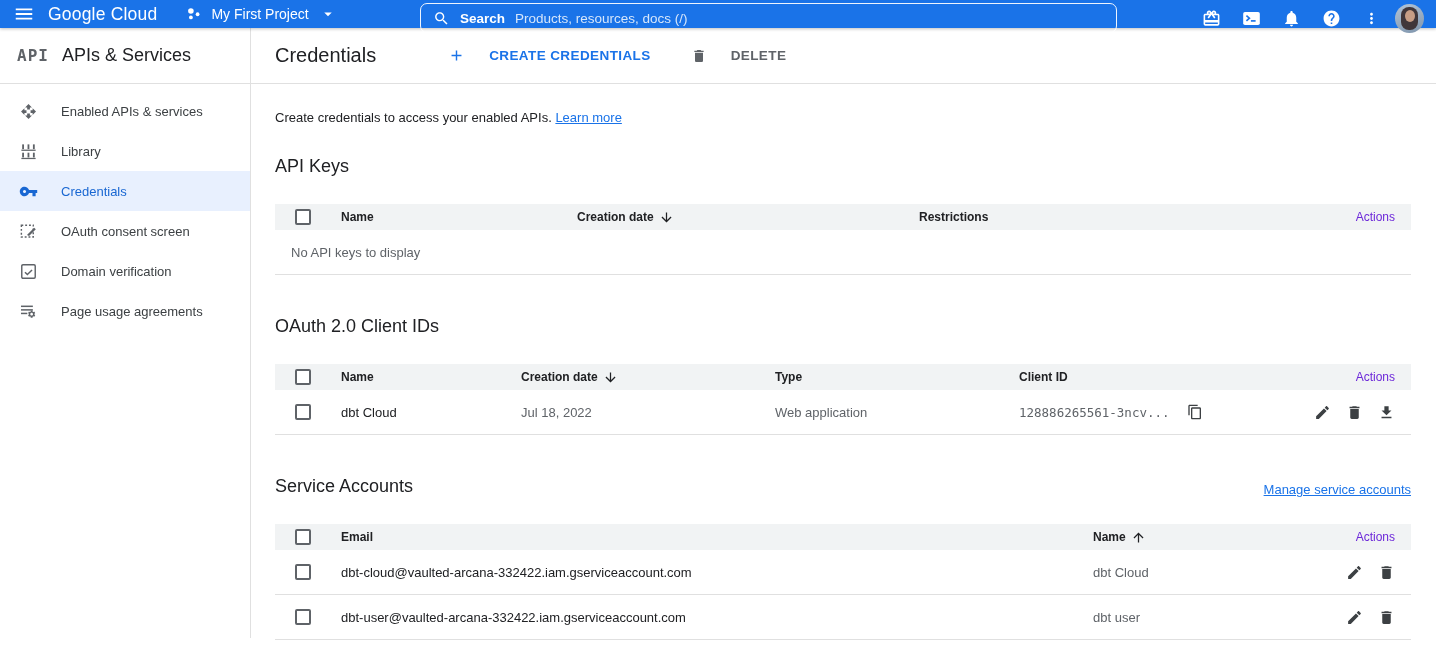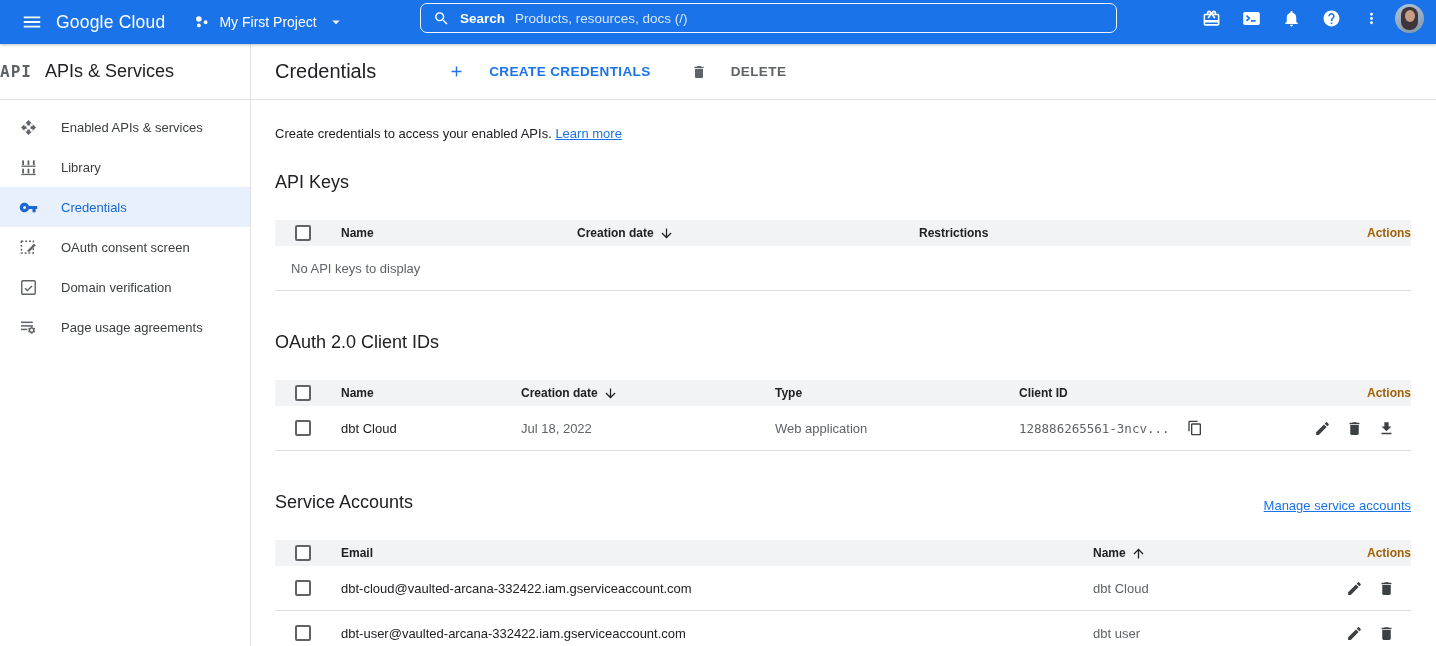--- a/index.html
+++ b/index.html
@@ -5,24 +5,23 @@
   * { box-sizing: border-box; margin: 0; padding: 0; }
   html,body { width:1436px; height:646px; overflow:hidden; }
   body {
     font-family: "Liberation Sans", sans-serif;
     color:#202124; background:#fff; font-size:13px;
   }
   svg { display:block; }
 
   
   .topbar {
-    position:relative; height:44px; background:#1a73e8; color:#fff;
+    position:relative; height:28px; background:#1a73e8; color:#fff;
     display:flex; align-items:center;
     box-shadow:0 1px 3px rgba(0,0,0,.25);
-    padding-left:8px;
   }
   .hamburger { width:48px; height:36px; display:flex; align-items:center; justify-content:center; cursor:pointer; }
   .logo { font-size:17.5px; letter-spacing:.2px; margin-right:28px; white-space:nowrap; }
   .proj { display:flex; align-items:center; gap:8px; cursor:pointer; font-size:14px; }
   .proj .caret { margin-left:2px; }
   .searchbox {
     position:absolute; left:420px; top:3px; width:697px; height:30px;
     border:1px solid rgba(255,255,255,.92); border-radius:7px;
     display:flex; align-items:center; padding:0 12px; gap:10px; cursor:text;
   }
@@ -35,21 +34,21 @@
     position:relative; overflow:hidden; background:linear-gradient(160deg,#aebfd3 0%,#7f95ad 60%,#5d7globalThis0 100%);
     background:linear-gradient(160deg,#b3c4d6,#7f95ad);
   }
   .avatar::before { content:''; position:absolute; left:6px; top:3px; width:17px; height:23px; border-radius:8px; background:#40363a; }
   .avatar::after { content:''; position:absolute; left:10px; top:6px; width:10px; height:12px; border-radius:50%; background:#c79d85; }
 
   
   .headband { display:flex; height:56px; border-bottom:1px solid #e0e0e0; background:#fff; }
   .hb-left {
     width:251px; flex:none; border-right:1px solid #e0e0e0;
-    display:flex; align-items:center; gap:13px; 
+    display:flex; align-items:center; gap:13px; padding-left:17px;
   }
   .api-logo { font-family:"DejaVu Sans Mono", monospace; font-weight:bold; font-size:16px; color:#5f6368; letter-spacing:1px; }
   .hb-title { font-size:18px; color:#202124; }
   .hb-main { flex:1; display:flex; align-items:center; padding-left:24px; gap:0; }
   .page-title { font-size:20px; color:#202124; margin-right:64px; }
   .btn { display:flex; align-items:center; gap:24px; font-size:13.5px; font-weight:bold; letter-spacing:.4px; cursor:pointer; padding:6px 8px; border-radius:4px; background:none; border:none; font-family:inherit; }
   .btn-create { color:#1a73e8; margin-right:24px; }
   .btn-delete { color:#5f6368; }
 
   
@@ -67,21 +66,21 @@
   .t1 { margin-top:31px; }
   .t2 { margin-top:41px; }
   .sect-head-row { margin-top:41px; display:flex; align-items:flex-end; justify-content:space-between; }
   .manage-link { font-size:13px; }
 
   
   .tbl { margin-top:27px; width:100%; }
   .trow { display:grid; align-items:center; }
   .thead { background:#f1f3f4; height:26px; font-size:12px; }
   .thead .hc { font-weight:bold; color:#202124; display:flex; align-items:center; gap:5px; }
-  .thead .hc-actions { font-weight:bold; color:#a16207; justify-content:flex-end; }
+  .thead .hc-actions { font-weight:normal; color:#6d28d9; justify-content:flex-end; padding-right:16px; }
   .tbody-row { height:45px; border-bottom:1px solid #e0e0e0; font-size:13px; }
   .cell { display:flex; align-items:center; }
   .cb-cell { padding-left:20px; }
   .checkbox { width:16px; height:16px; border:2px solid #5f6368; border-radius:2px; background:#fff; cursor:pointer; }
   .g { color:#5f6368; }
   .mono { font-family:"DejaVu Sans Mono", monospace; font-size:12.5px; color:#5f6368; }
   .cid-cell { gap:17px; }
   .act-cell { justify-content:flex-end; gap:15px; padding-right:16px; color:#3c4043; }
   .act-ic { width:17px; height:17px; cursor:pointer; color:#3c4043; }
   .copy-ic { width:16px; height:16px; cursor:pointer; color:#3c4043; }

